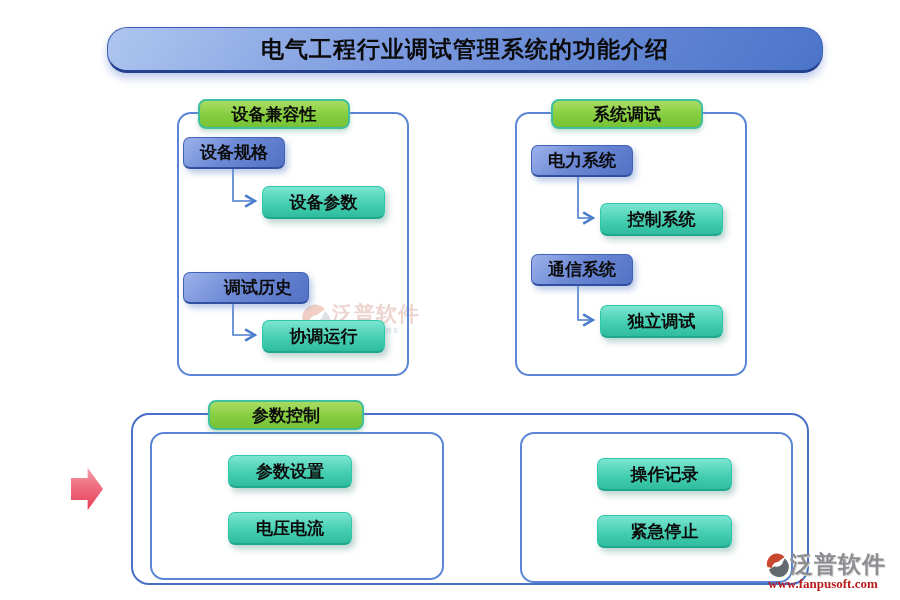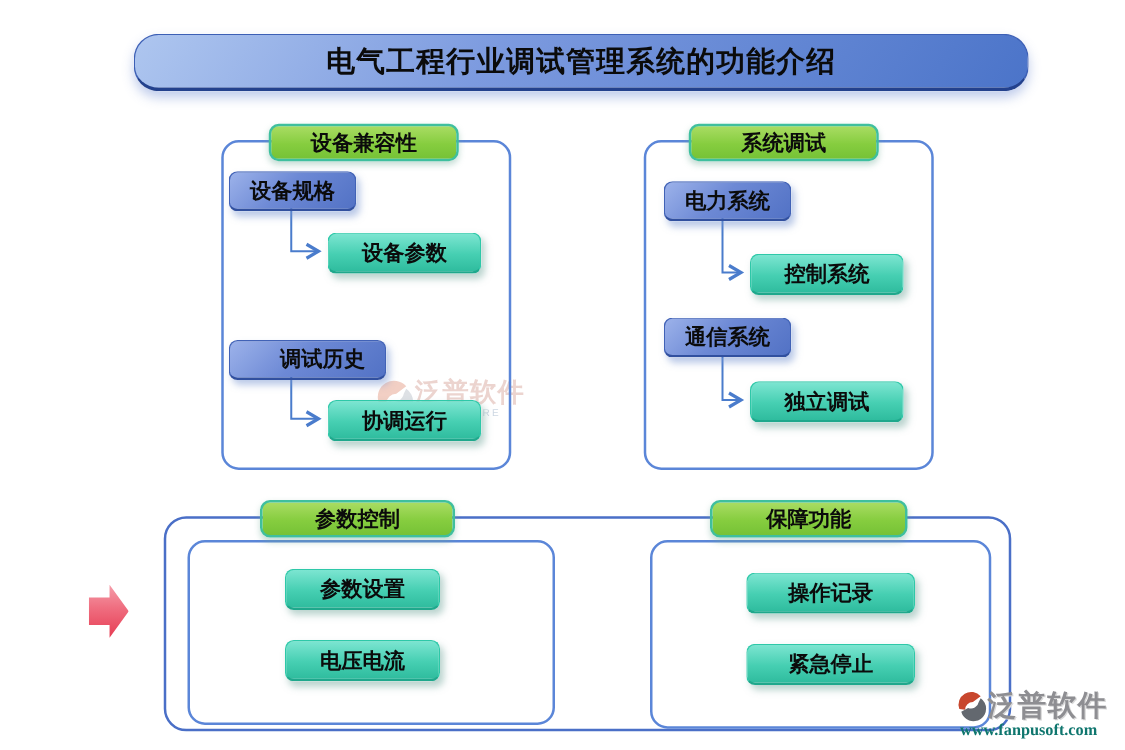--- a/index.html
+++ b/index.html
@@ -54,21 +54,21 @@
   }
   
   .wm-faint{position:absolute;left:296px;top:294px;width:110px;height:58px;z-index:0;opacity:.55;}
   .wm-faint .wm-logo{position:absolute;left:0;top:4px;width:36px;height:40px;opacity:.75;}
   .wm-faint .wm-brand{position:absolute;left:36px;top:6px;font-size:21px;font-weight:bold;color:rgba(208,150,138,.75);letter-spacing:1px;white-space:nowrap;}
   .wm-faint .wm-sub{position:absolute;left:44px;top:32px;font-size:8px;letter-spacing:2px;color:rgba(140,165,190,.8);font-family:"Liberation Sans",sans-serif;}
   .wm-main{position:absolute;left:762px;top:547px;width:135px;height:46px;z-index:6;}
   .wm-main .wm-logo{position:absolute;left:0;top:1px;width:28px;height:32px;}
   .wm-main .wm-brand{position:absolute;left:28px;top:2px;font-size:23px;font-weight:bold;color:#8e8e92;letter-spacing:1px;white-space:nowrap;
     text-shadow:1px 1px 0 #d8d8d8;}
-  .wm-main .wm-url{position:absolute;left:6px;top:29px;font-size:13px;font-weight:bold;color:#0f766e;white-space:nowrap;}
+  .wm-main .wm-url{position:absolute;left:6px;top:29px;font-size:13px;font-weight:bold;color:#b91c1c;white-space:nowrap;}
 </style>
 </head>
 <body>
 
 <div class="canvas">
 
   <div class="title">电气工程行业调试管理系统的功能介绍</div>
 
   <svg class="connectors" width="900" height="600" viewBox="0 0 900 600">
     <defs>
@@ -76,36 +76,35 @@
         <path d="M1,1 L7,4.5 L1,8" fill="none" stroke="#4a7ccc" stroke-width="1.6"></path>
       </marker>
     </defs>
     <path d="M233,166 L233,201 L254,201" fill="none" stroke="#4a7ccc" stroke-width="1.6" marker-end="url(#arrowhead)"></path>
     <path d="M233,301 L233,335 L254,335" fill="none" stroke="#4a7ccc" stroke-width="1.6" marker-end="url(#arrowhead)"></path>
     <path d="M578,174 L578,218 L592,218" fill="none" stroke="#4a7ccc" stroke-width="1.6" marker-end="url(#arrowhead)"></path>
     <path d="M578,283 L578,320 L592,320" fill="none" stroke="#4a7ccc" stroke-width="1.6" marker-end="url(#arrowhead)"></path>
   </svg>
 
   <div class="frame" style="left:177px;top:112px;width:228px;height:260px;"></div>
-  <div class="hdr" style="left:215px;top:99px;width:148px;height:26px;">设备兼容性</div>
+  <div class="hdr" style="left:198px;top:99px;width:148px;height:26px;">设备兼容性</div>
   <div class="node node-blue" style="left:183px;top:137px;width:100px;height:29px;">设备规格</div>
   <div class="node node-teal" style="left:262px;top:186px;width:121px;height:30px;">设备参数</div>
   <div class="node node-blue" style="left:183px;top:272px;width:100px;height:29px;padding-left:24px;">调试历史</div>
   <div class="node node-teal" style="left:262px;top:320px;width:121px;height:30px;">协调运行</div>
 
   <div class="frame" style="left:515px;top:112px;width:228px;height:260px;"></div>
   <div class="hdr" style="left:551px;top:99px;width:148px;height:26px;">系统调试</div>
   <div class="node node-blue" style="left:531px;top:145px;width:100px;height:29px;">电力系统</div>
   <div class="node node-teal" style="left:600px;top:203px;width:121px;height:30px;">控制系统</div>
   <div class="node node-blue" style="left:531px;top:254px;width:100px;height:29px;">通信系统</div>
   <div class="node node-teal" style="left:600px;top:305px;width:121px;height:30px;">独立调试</div>
 
   <div class="frame frame-outer" style="left:131px;top:413px;width:674px;height:168px;"></div>
   <div class="hdr" style="left:208px;top:400px;width:152px;height:26px;">参数控制</div>
-  <div class="hdr" style="left:568px;top:400px;width:154px;height:26px;">保障功能</div>
 
   <div class="frame frame-inner" style="left:150px;top:432px;width:290px;height:144px;"></div>
   <div class="node node-teal" style="left:228px;top:455px;width:122px;height:30px;">参数设置</div>
   <div class="node node-teal" style="left:228px;top:512px;width:122px;height:30px;">电压电流</div>
 
   <div class="frame frame-inner" style="left:520px;top:432px;width:269px;height:147px;"></div>
   <div class="node node-teal" style="left:597px;top:458px;width:133px;height:30px;">操作记录</div>
   <div class="node node-teal" style="left:597px;top:515px;width:133px;height:30px;">紧急停止</div>
 
   <div class="red-arrow"></div>

